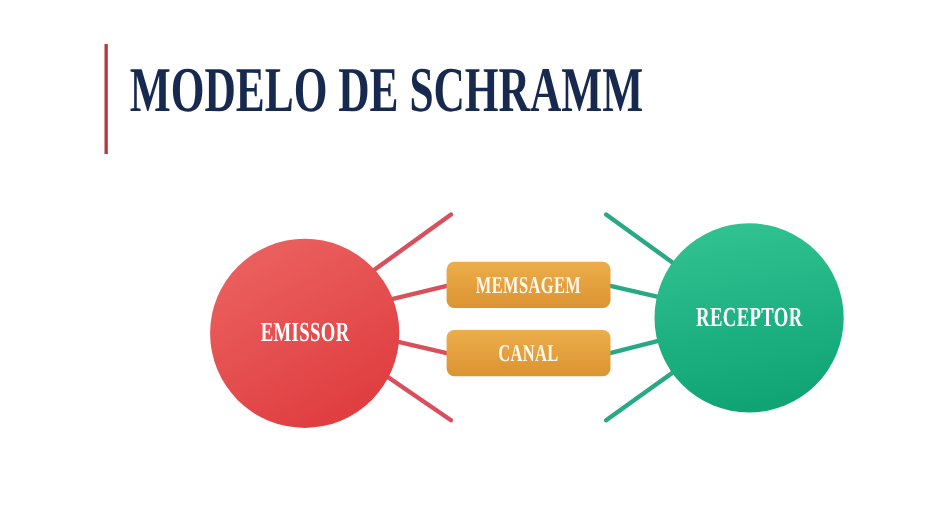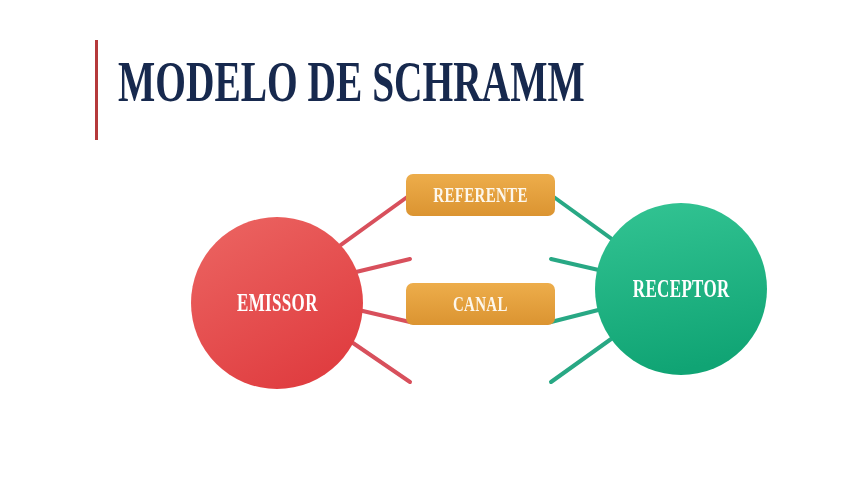--- a/index.html
+++ b/index.html
@@ -104,21 +104,21 @@
     align-items: center;
     justify-content: center;
     z-index: 2;
     color: var(--box-text, #fdf7ec);
     font-weight: bold;
     font-size: 22px;
     letter-spacing: 0.5px;
   }
   .ebox-0 { top: 174px; }
   .ebox-1 { top: 238px; }
-  .ebox-2 { top: 283px; }
+  .ebox-2 { top: 300px; }
   .ebox-3 { top: 361px; }
 </style>
 </head>
 <body>
 
 <div class="slide">
 
   <div class="accent-bar"></div>
 
   <h1 class="title"><span class="cond">MODELO DE SCHRAMM</span></h1>
@@ -135,23 +135,23 @@
   </svg>
 
   <div class="node node-sender">
     <span class="cond centered">EMISSOR</span>
   </div>
 
   <div class="node node-receiver">
     <span class="cond centered">RECEPTOR</span>
   </div>
 
-  <div class="ebox ebox-0">
-    <span class="cond centered">REFERENTE</span>
+
+  <div class="ebox ebox-1">
+    <span class="cond centered">MEMSAGEM</span>
   </div>
-
 
   <div class="ebox ebox-2">
     <span class="cond centered">CANAL</span>
   </div>
 
 
 </div>
 
 </body></html>

